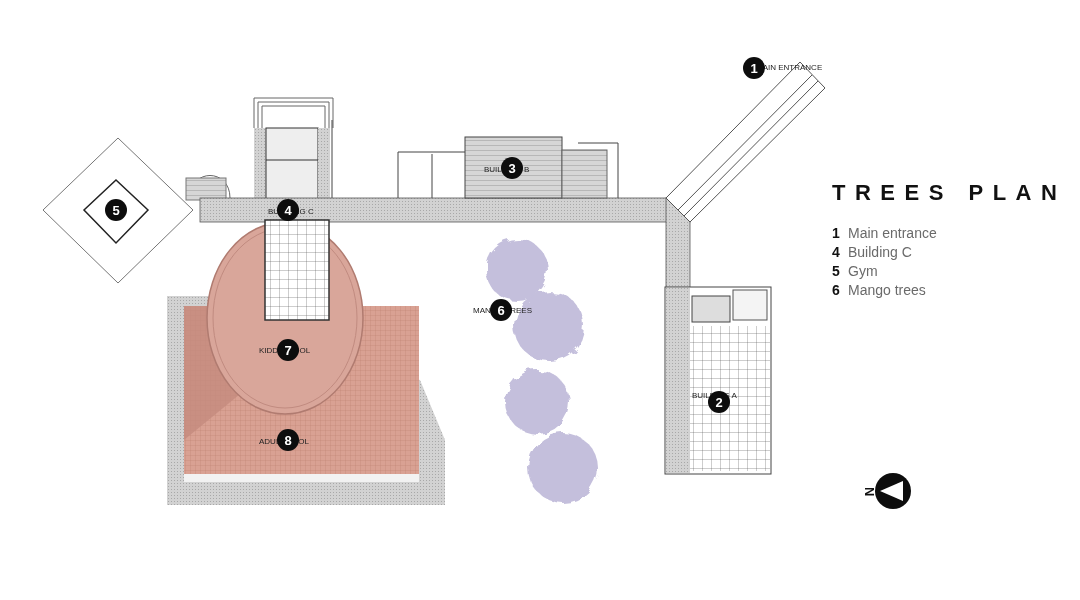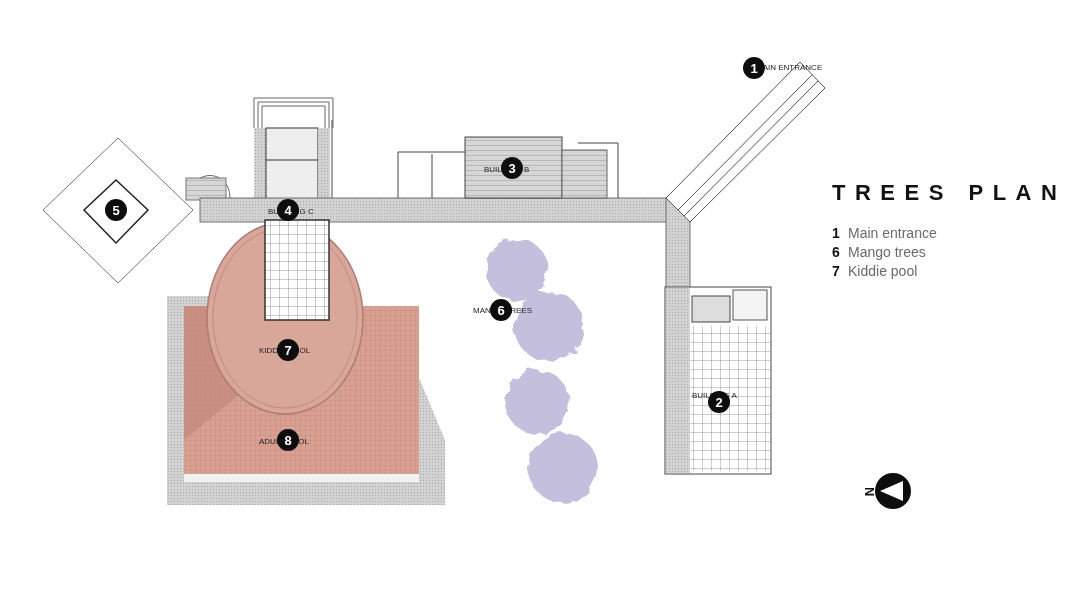--- a/index.html
+++ b/index.html
@@ -148,16 +148,17 @@
     <text x="862" y="492" font-family="Liberation Sans, sans-serif" font-weight="bold" font-size="13" fill="#111" transform="rotate(90 866 491)">N</text>
     <circle cx="893" cy="491" r="18" fill="#0d0d0d"></circle>
     <polygon points="880,491 903,481 903,501" fill="#fff"></polygon>
   </g>
 </svg>
 
 <div class="legend">
   <h2 class="legend-title">TREES PLAN</h2>
   <ul class="legend-list">
     <li class="legend-item"><span class="legend-num">1</span><span>Main entrance</span></li>
+    <li class="legend-item"><span class="legend-num">4</span><span>Building C</span></li>
+    <li class="legend-item"><span class="legend-num">5</span><span>Gym</span></li>
     <li class="legend-item"><span class="legend-num">6</span><span>Mango trees</span></li>
-    <li class="legend-item"><span class="legend-num">7</span><span>Kiddie pool</span></li>
   </ul>
 </div>
 
 </body></html>

